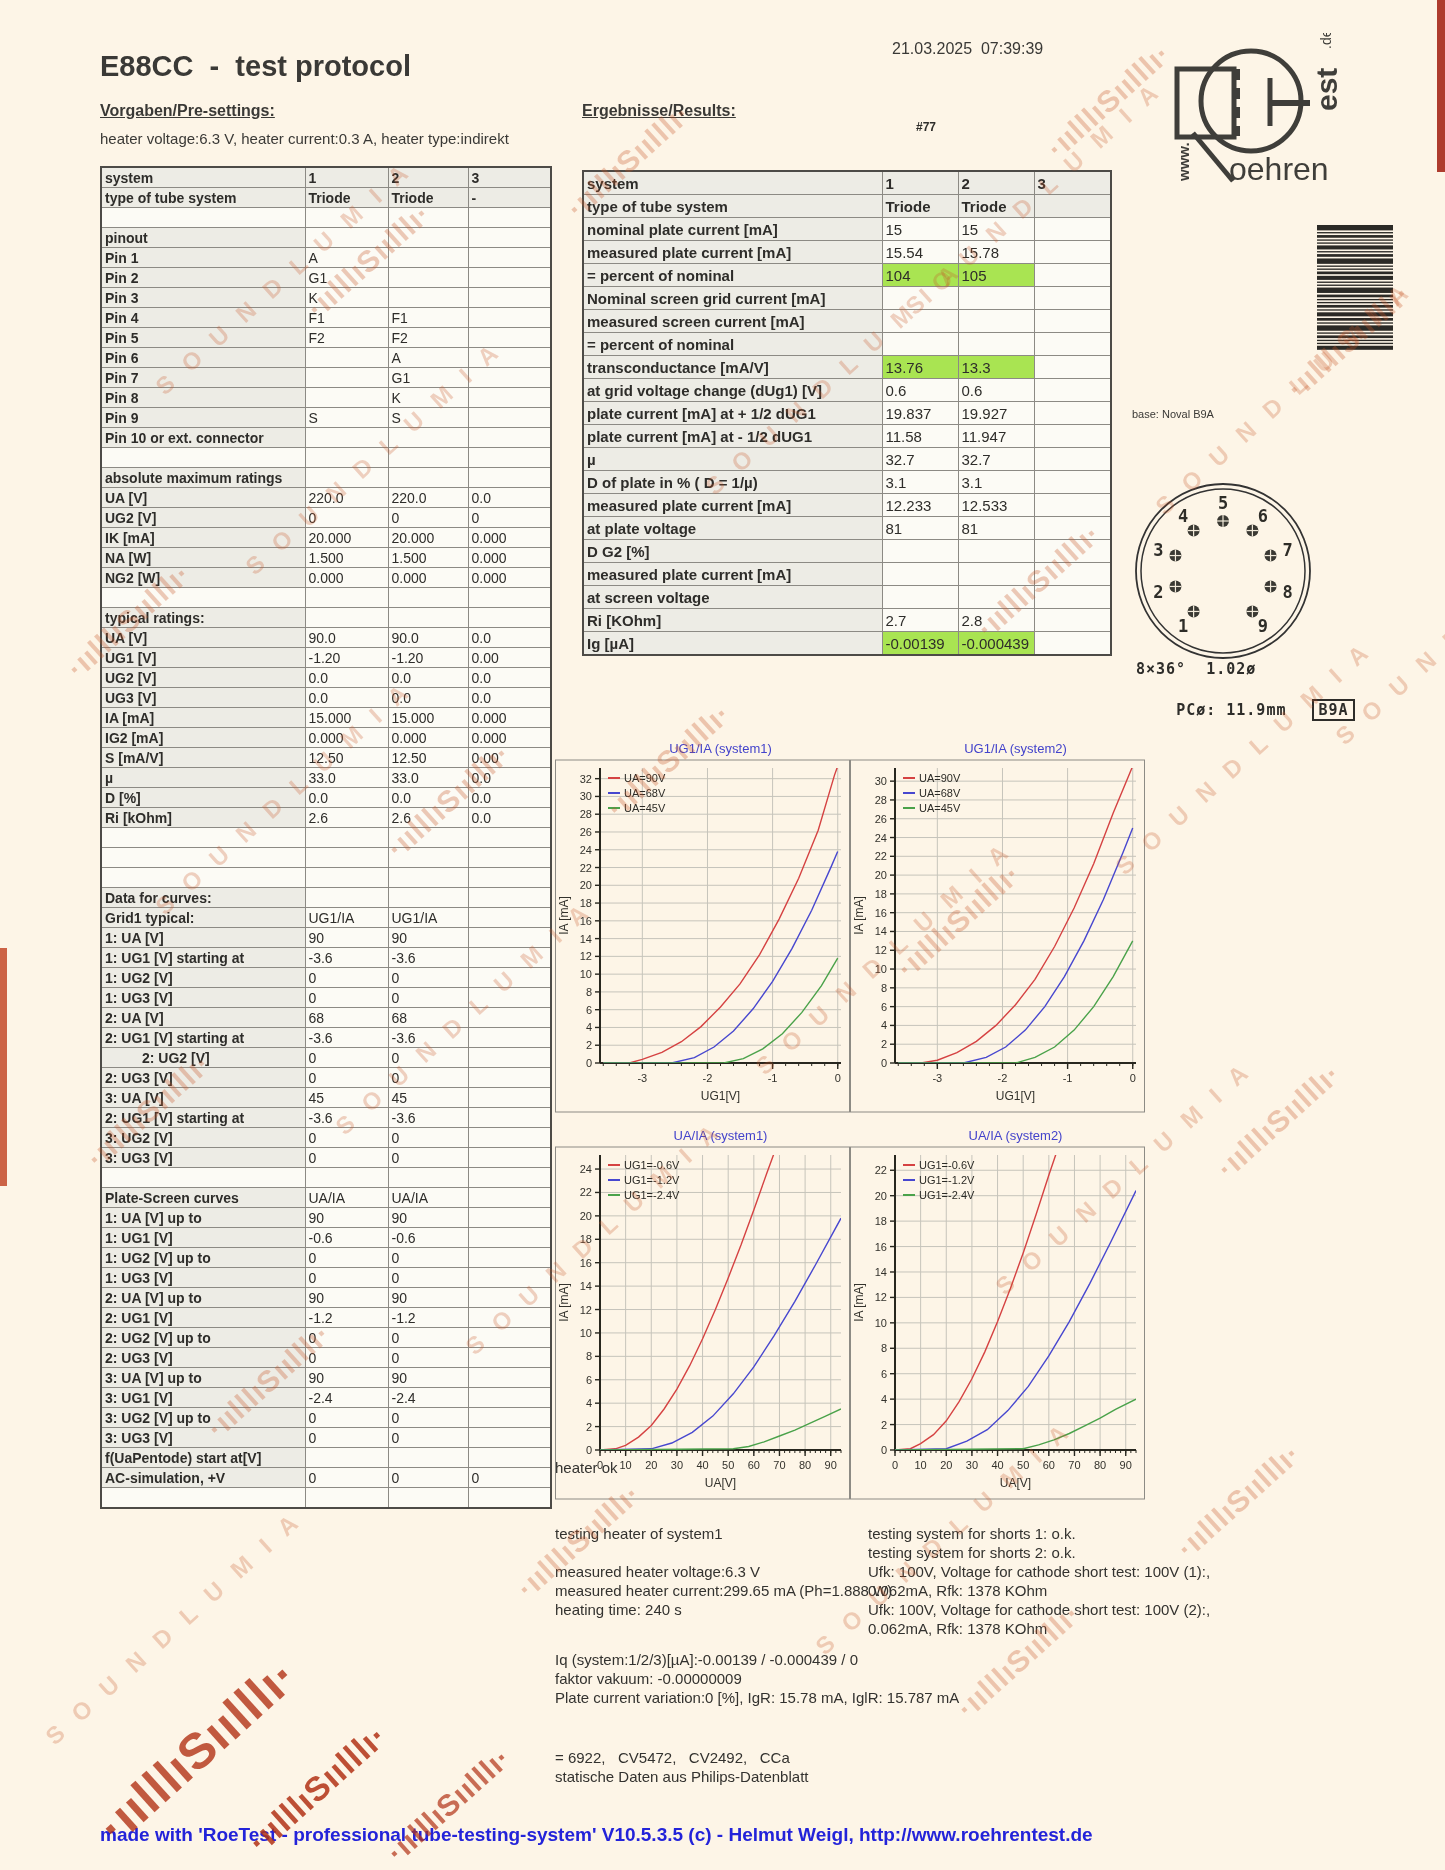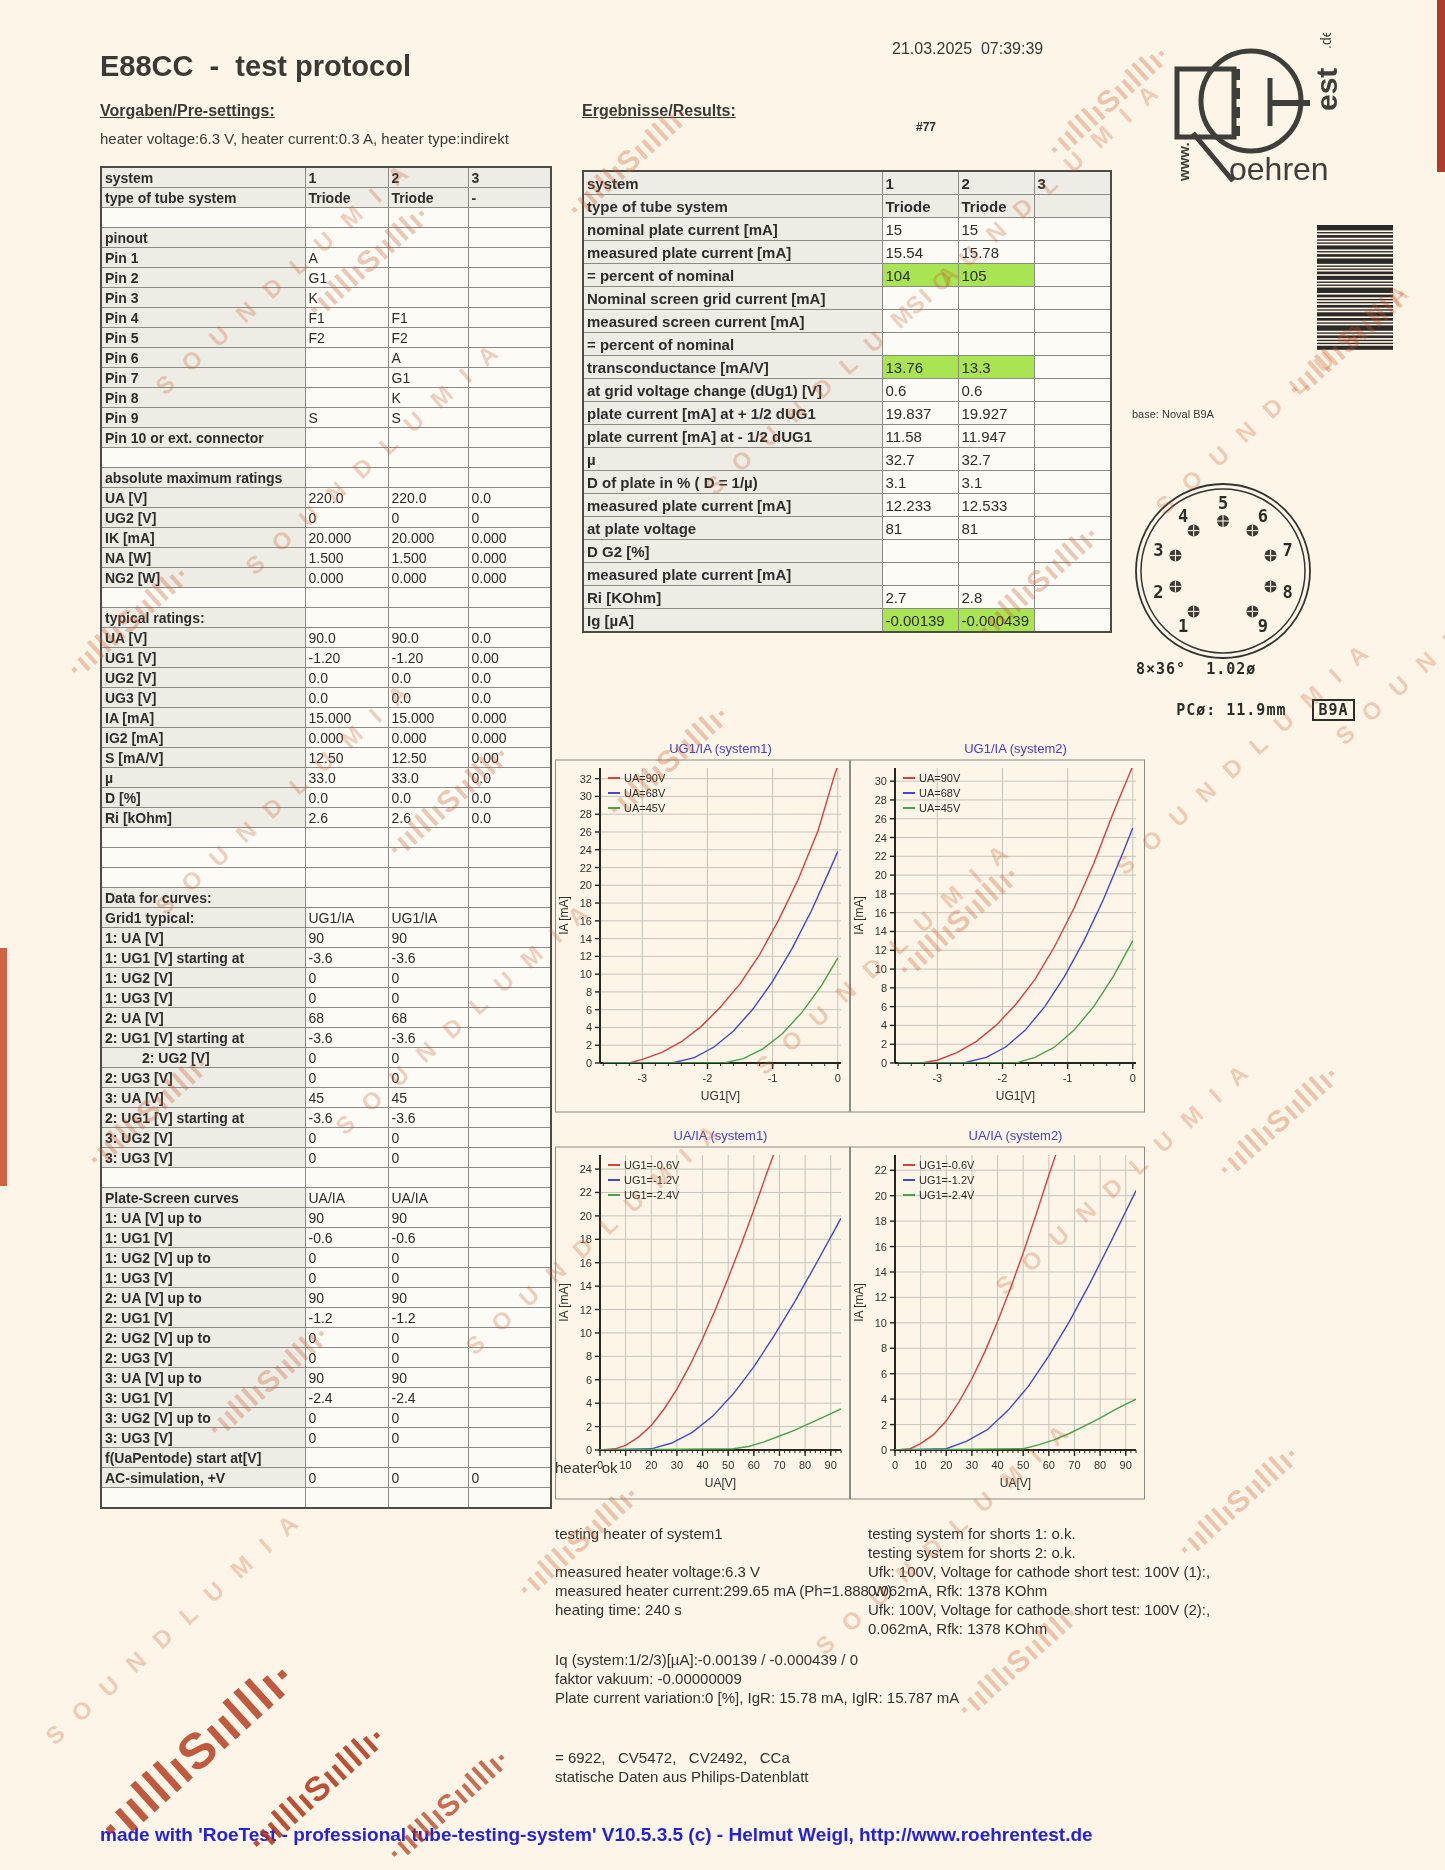--- a/index.html
+++ b/index.html
@@ -658,20 +658,26 @@
             <td class="val" style="height: 22px;"></td>
           </tr>
           <tr>
             <td class="lbl" style="height: 22px;">D G2 [%]</td>
             <td class="val" style="height: 22px;"></td>
             <td class="val" style="height: 22px;"></td>
             <td class="val" style="height: 22px;"></td>
           </tr>
           <tr>
             <td class="lbl" style="height: 22px;">measured plate current [mA]</td>
+            <td class="val" style="height: 22px;"></td>
+            <td class="val" style="height: 22px;"></td>
+            <td class="val" style="height: 22px;"></td>
+          </tr>
+          <tr>
+            <td class="lbl" style="height: 22px;">at screen voltage</td>
             <td class="val" style="height: 22px;"></td>
             <td class="val" style="height: 22px;"></td>
             <td class="val" style="height: 22px;"></td>
           </tr>
           <tr>
             <td class="lbl" style="height: 22px;">Ri [KOhm]</td>
             <td class="val" style="height: 22px;">2.7</td>
             <td class="val" style="height: 22px;">2.8</td>
             <td class="val" style="height: 22px;"></td>
           </tr>

